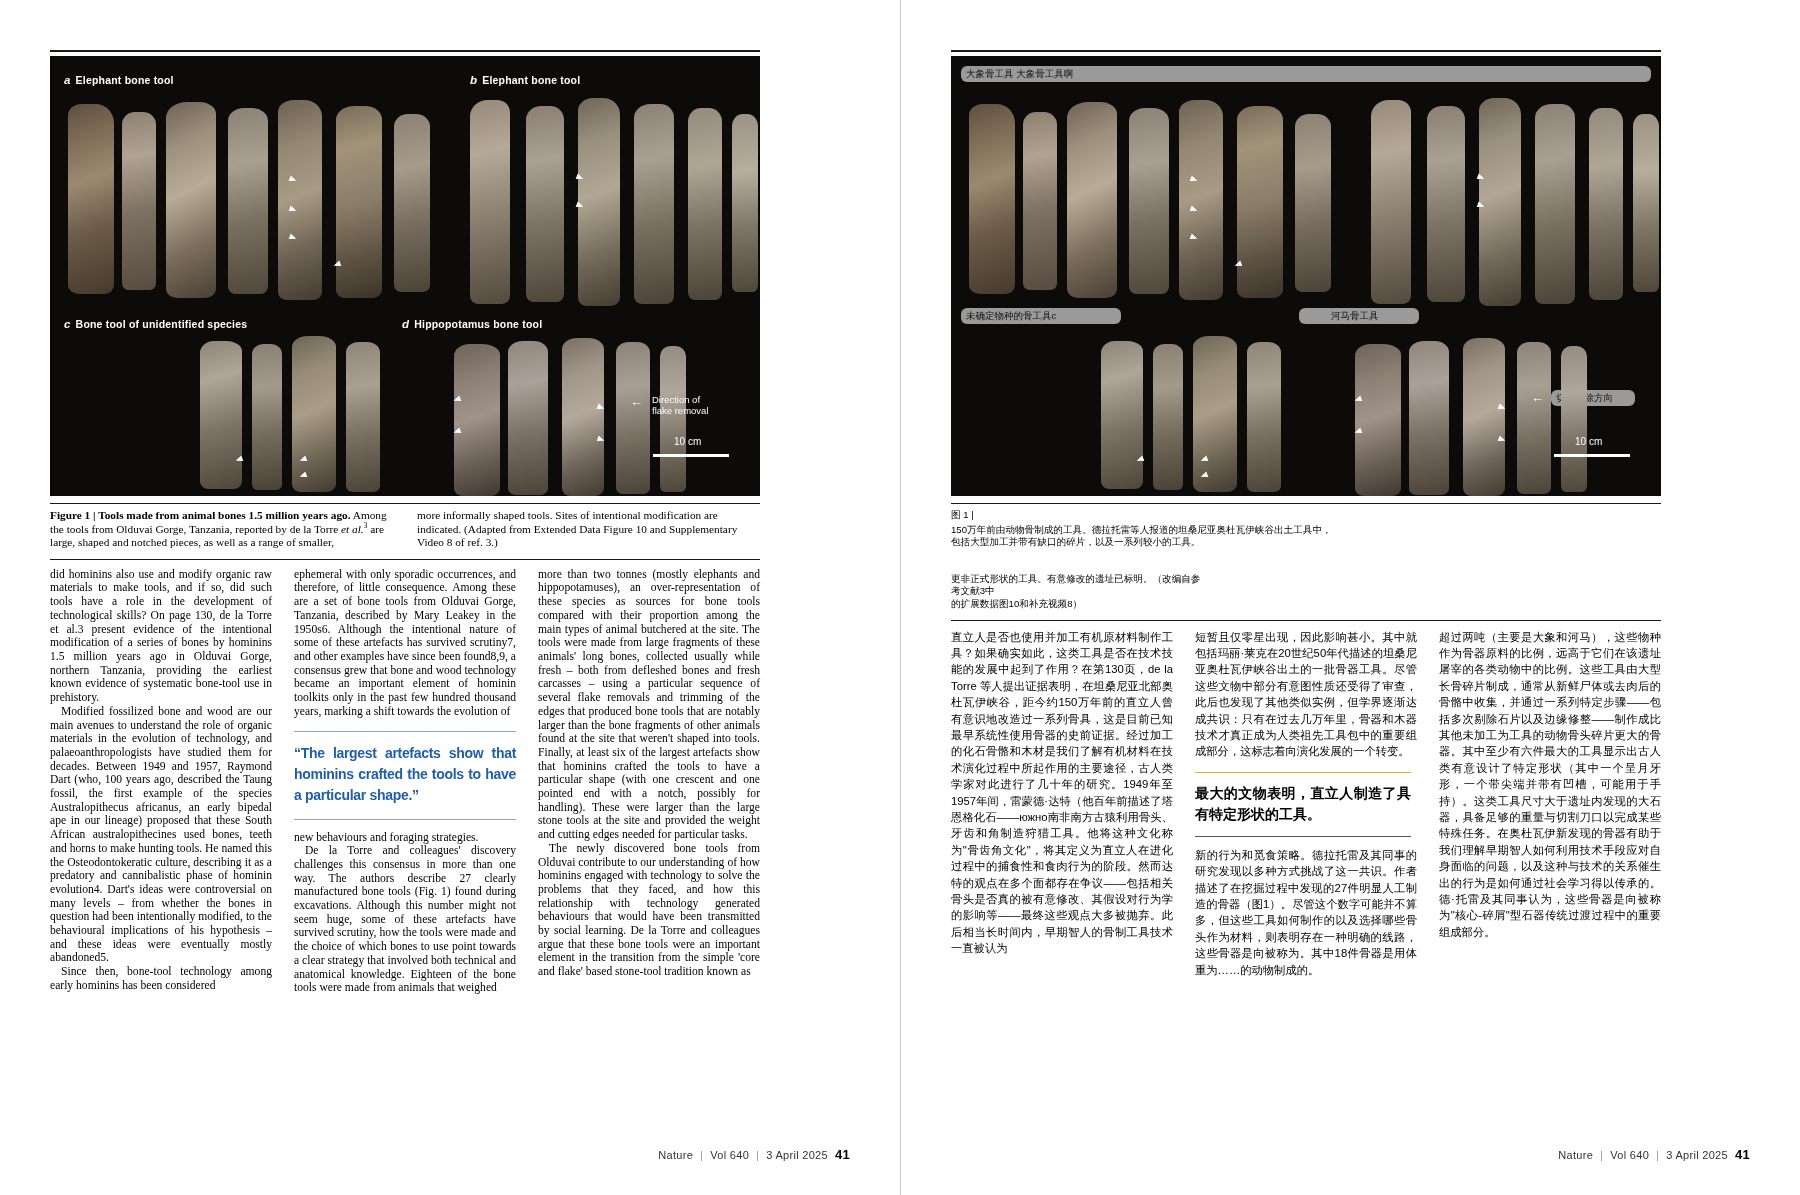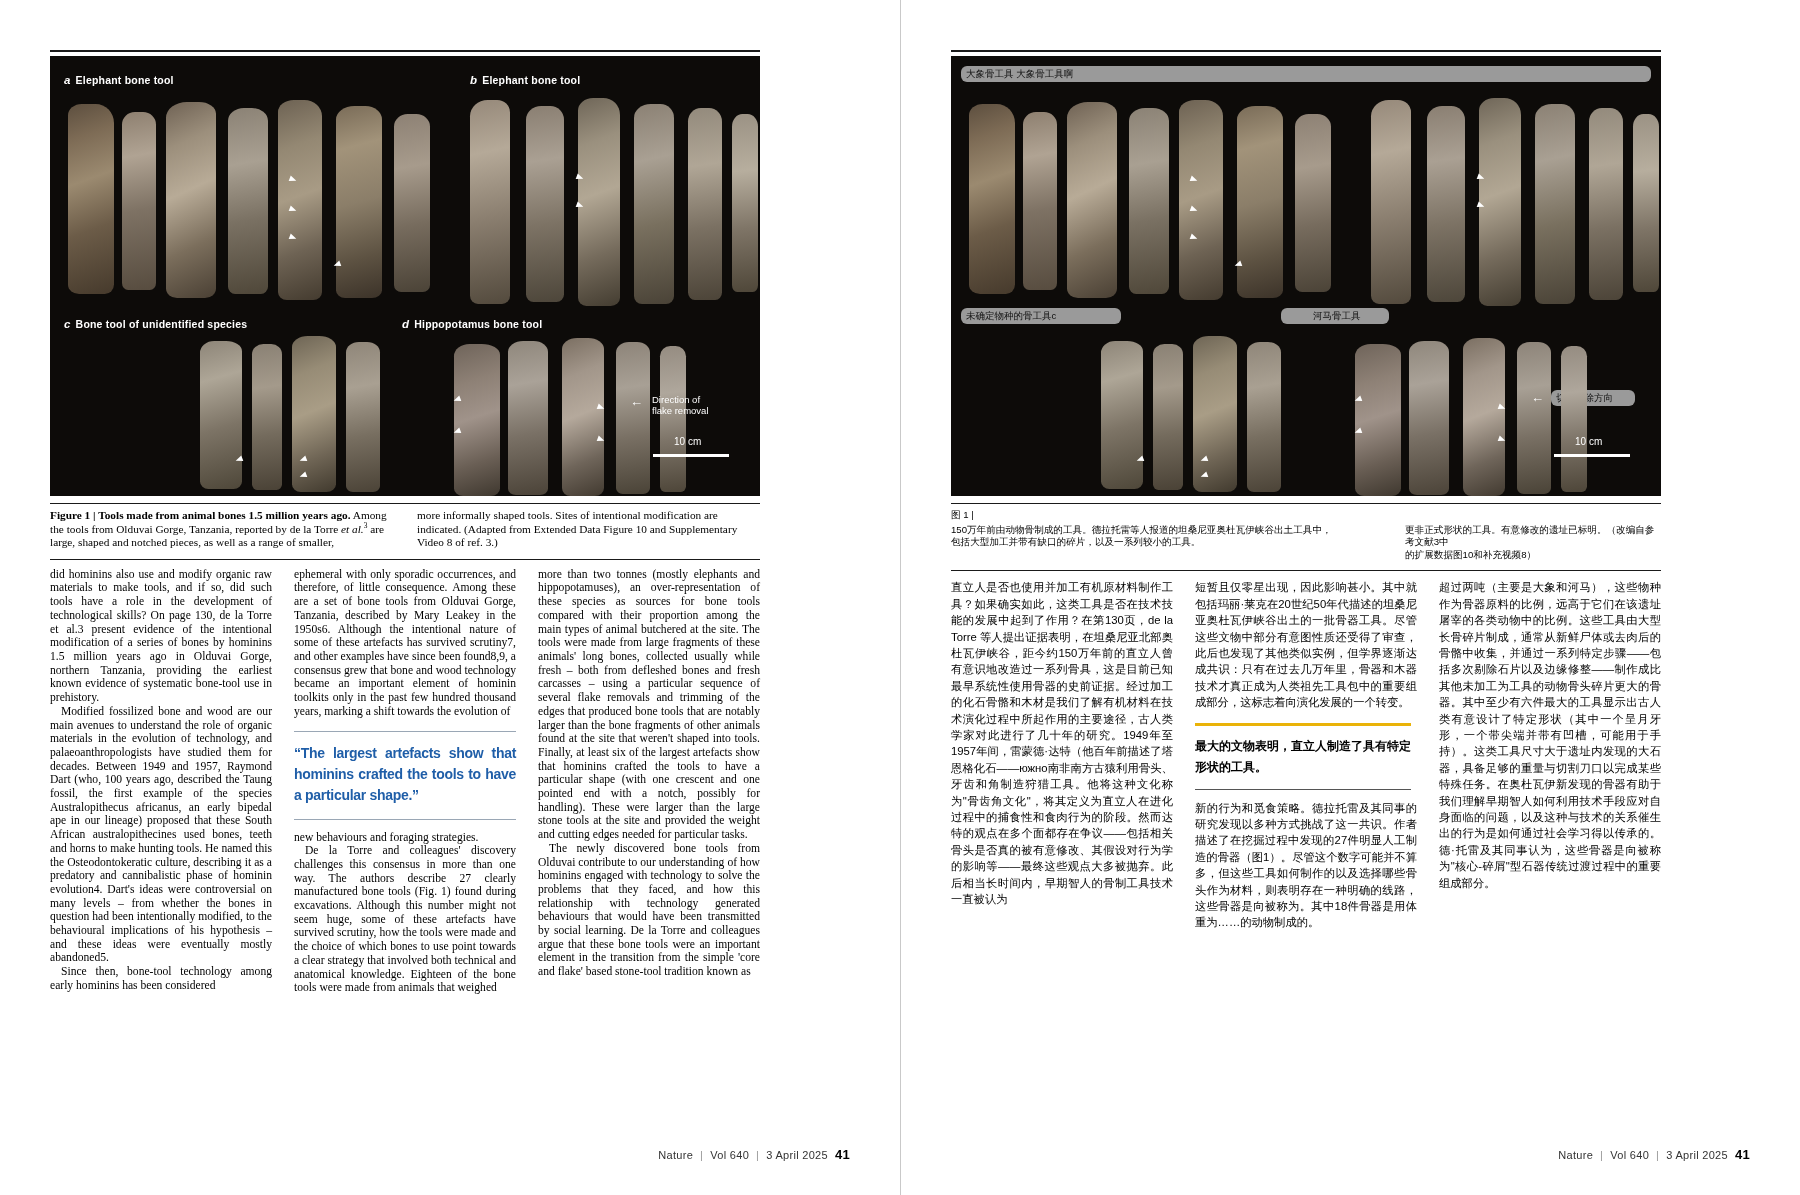--- a/index.html
+++ b/index.html
@@ -99,34 +99,34 @@
     margin:12px 0 11px 0;
     letter-spacing:-0.3px;
   }
 
   
   .cn-caption {
     width:710px; margin-top:5px;
     font-family:"Liberation Sans", sans-serif;
     font-size:9.6px; line-height:12.6px;
   }
-  .cn-cap-row { display:flex; gap:24px; }
+  .cn-cap-row { display:flex; gap:24px;flex-direction:column; }
   .cn-cap-col { width:430px; }
   .cn-cap-col2 { width:256px; }
   .cn-cols {
     width:710px; margin-top:8px;
     display:flex; gap:22px;
     font-family:"Liberation Sans", sans-serif;
     font-size:11.3px; line-height:16.4px;
   }
   .cn-col { width:222px; text-align:justify; }
   .cn-col p { margin:0; }
   .cn-pull {
-    font-weight:700; font-size:12px; line-height:21px;
-    border-top:3px solid #eab308; border-bottom:1px solid #555;
+    font-weight:700; font-size:14px; line-height:21px;
+    border-top:1px solid #eab308; border-bottom:1px solid #555;
     padding:10px 0 11px 0; margin:12px 6px 10px 0;
   }
 
   
   .footer {
     position:absolute; right:50px; bottom:33px;
     font-family:"Liberation Sans", sans-serif;
     font-size:11px; color:#333; letter-spacing:.3px;
     display:flex; align-items:baseline; gap:7px;
   }
@@ -295,21 +295,21 @@
 
   <div class="page right">
     <div class="page-inner">
 
       <div class="rule-top"></div>
 
       <div class="figure">
 
         <div class="cn-band" style="left:10px; top:10px; width:690px;">大象骨工具 大象骨工具啊</div>
         <div class="cn-band" style="left:10px; top:252px; width:160px;">未确定物种的骨工具c</div>
-        <div class="cn-band" style="left:330px; top:252px; width:108px;padding-left:32px;">河马骨工具</div>
+        <div class="cn-band" style="left:348px; top:252px; width:120px;padding-left:32px;">河马骨工具</div>
         <div class="cn-band" style="left:600px; top:334px; width:84px;">切屑去除方向</div>
 
         <div class="bone" style="left:18px; top:48px; width:46px; height:190px;
           background:linear-gradient(160deg,#5d4f3f 0%,#7d6b55 18%,#9b8a70 40%,#6c5c48 65%,#463a2c 100%);
           border-radius:30% 40% 20% 24% / 6% 10% 5% 5%;"></div>
         <div class="bone" style="left:72px; top:56px; width:34px; height:178px;
           background:linear-gradient(170deg,#8e8070 0%,#b0a393 25%,#7e7264 55%,#574c3f 100%);
           border-radius:38% 38% 18% 18% / 7% 7% 4% 4%;"></div>
         <div class="bone" style="left:116px; top:46px; width:50px; height:196px;
           background:linear-gradient(155deg,#6f6254 0%,#9c8f7c 22%,#b8ab97 45%,#7b6e5c 72%,#4a4034 100%);

